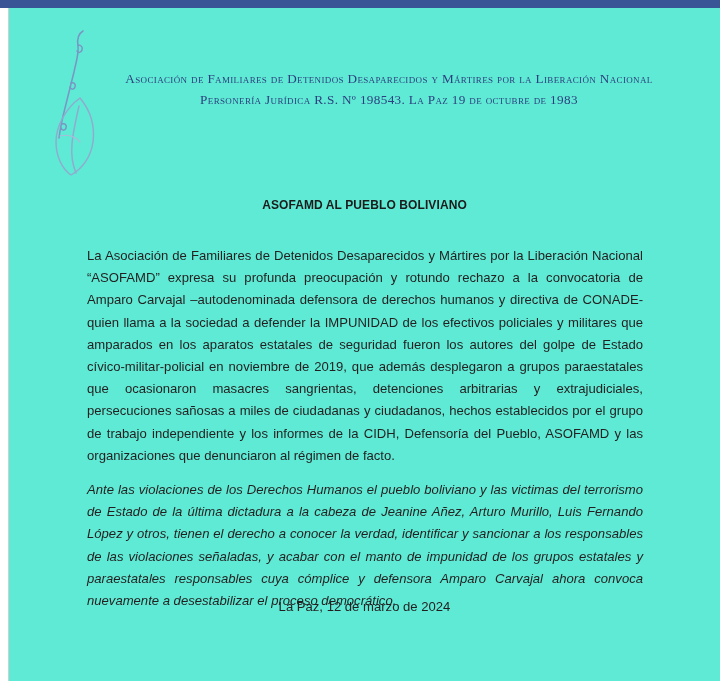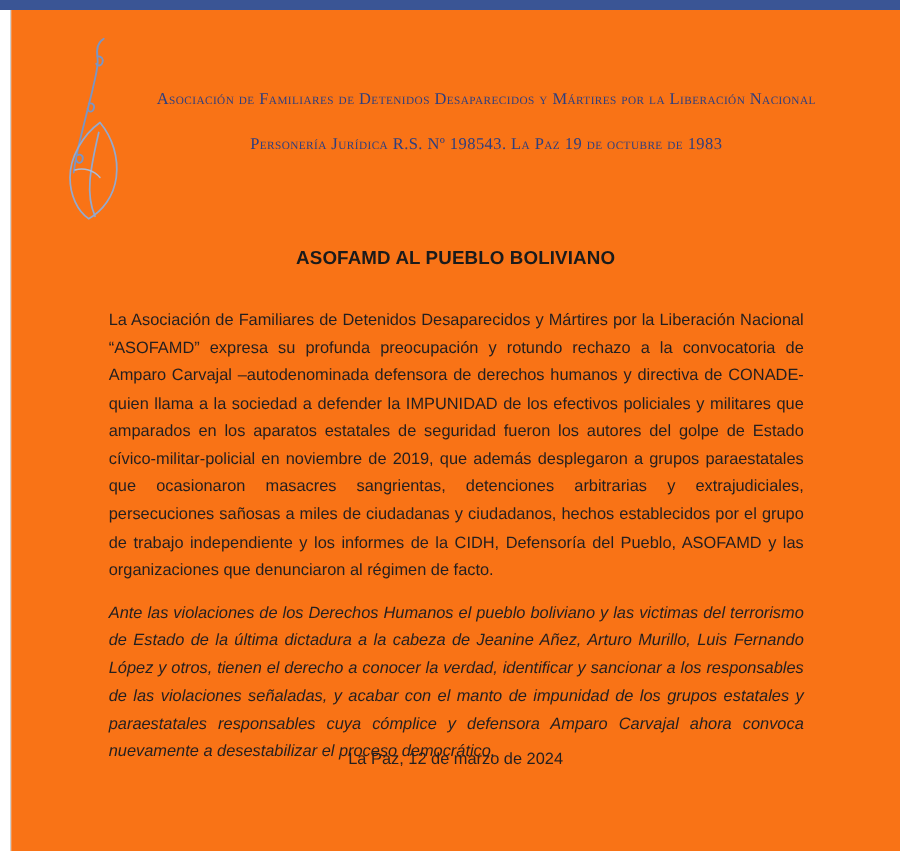--- a/index.html
+++ b/index.html
@@ -31,21 +31,21 @@
     width: 1px;
     height: 673px;
     background: #cfcfcf;
   }
   #sheet {
     position: absolute;
     top: 8px;
     left: 9px;
     width: 711px;
     height: 673px;
-    background: #f97316;
+    background: #5eead4;
   }
 
   
   #letterhead {
     position: absolute;
     top: 10px;
     left: 0;
     width: 711px;
     height: 165px;
   }
@@ -70,31 +70,31 @@
     letter-spacing: 0.35px;
     white-space: nowrap;
   }
   #org-line-1 {
     font-size: 13.2px;
     line-height: 18px;
   }
   #org-line-2 {
     font-size: 13.2px;
     line-height: 18px;
-    margin-top: 18px;
+    margin-top: 3px;
   }
 
   
   #doc-title {
     position: absolute;
     top: 190px;
     left: 0;
     width: 711px;
     text-align: center;
-    font-size: 15px;
+    font-size: 12px;
     font-weight: bold;
     color: #1b1b1b;
     letter-spacing: 0.1px;
   }
   #body-block {
     position: absolute;
     top: 237px;
     left: 78px;
     width: 556px;
   }

